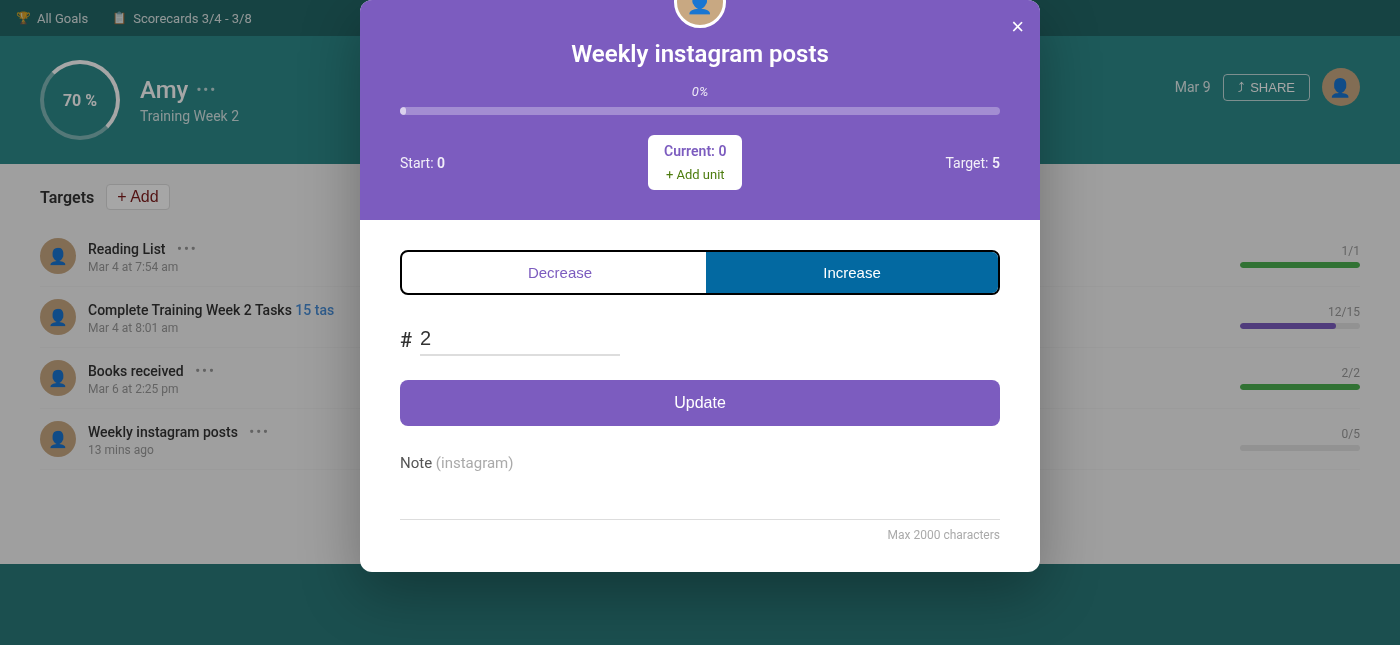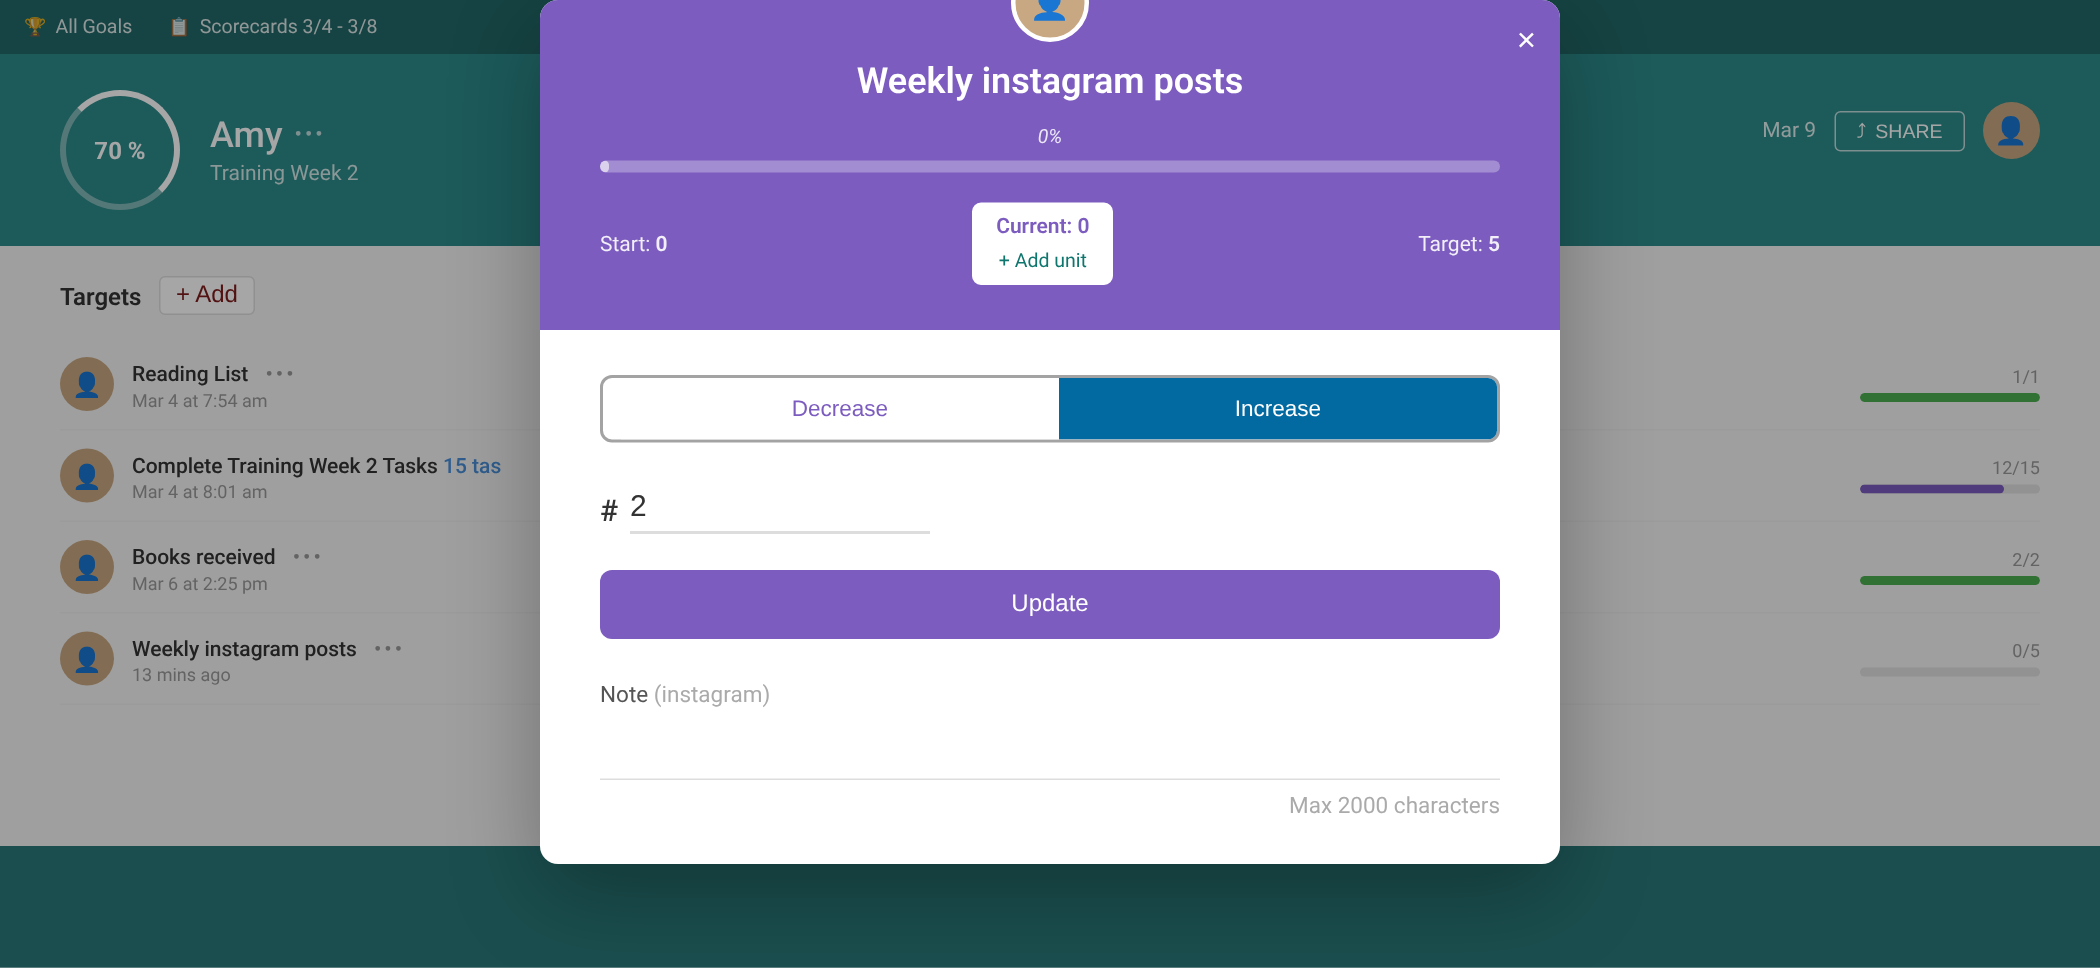--- a/index.html
+++ b/index.html
@@ -297,31 +297,31 @@
       background: white;
       border: 2px solid white;
       border-radius: 6px;
       padding: 6px 14px;
       display: flex;
       align-items: center;
       gap: 8px;
       flex-direction: column;
     }
     .current-label { color: #7c5cbf; font-size: 14px; font-weight: 600; }
-    .add-unit { color: #0f766e; font-size: 13px; cursor: pointer; }
+    .add-unit { color: #4d7c0f; font-size: 13px; cursor: pointer; }
 
     
     .modal-body {
       padding: 30px 40px;
     }
 
     
     .toggle-group {
       display: flex;
-      border: 2px solid #a3a3a3;
+      border: 2px solid #000000;
       border-radius: 8px;
       overflow: hidden;
       margin-bottom: 28px;
       padding-left: 12px;
     }
     .toggle-btn {
       flex: 1;
       padding: 12px;
       border: none;
       font-size: 15px;
@@ -388,21 +388,21 @@
       outline: none;
       font-size: 14px;
       color: #333;
       resize: none;
       padding: 6px 0;
       background: transparent;
       height: 40px;
     }
     .note-meta {
       text-align: right;
-      font-size: 15px;
+      font-size: 12px;
       color: #aaa;
       margin-top: 4px;
     }
   </style>
 </head>
 <body>
 
 <div class="top-nav">
   <div class="nav-item">
     <span class="nav-icon">🏆</span>

